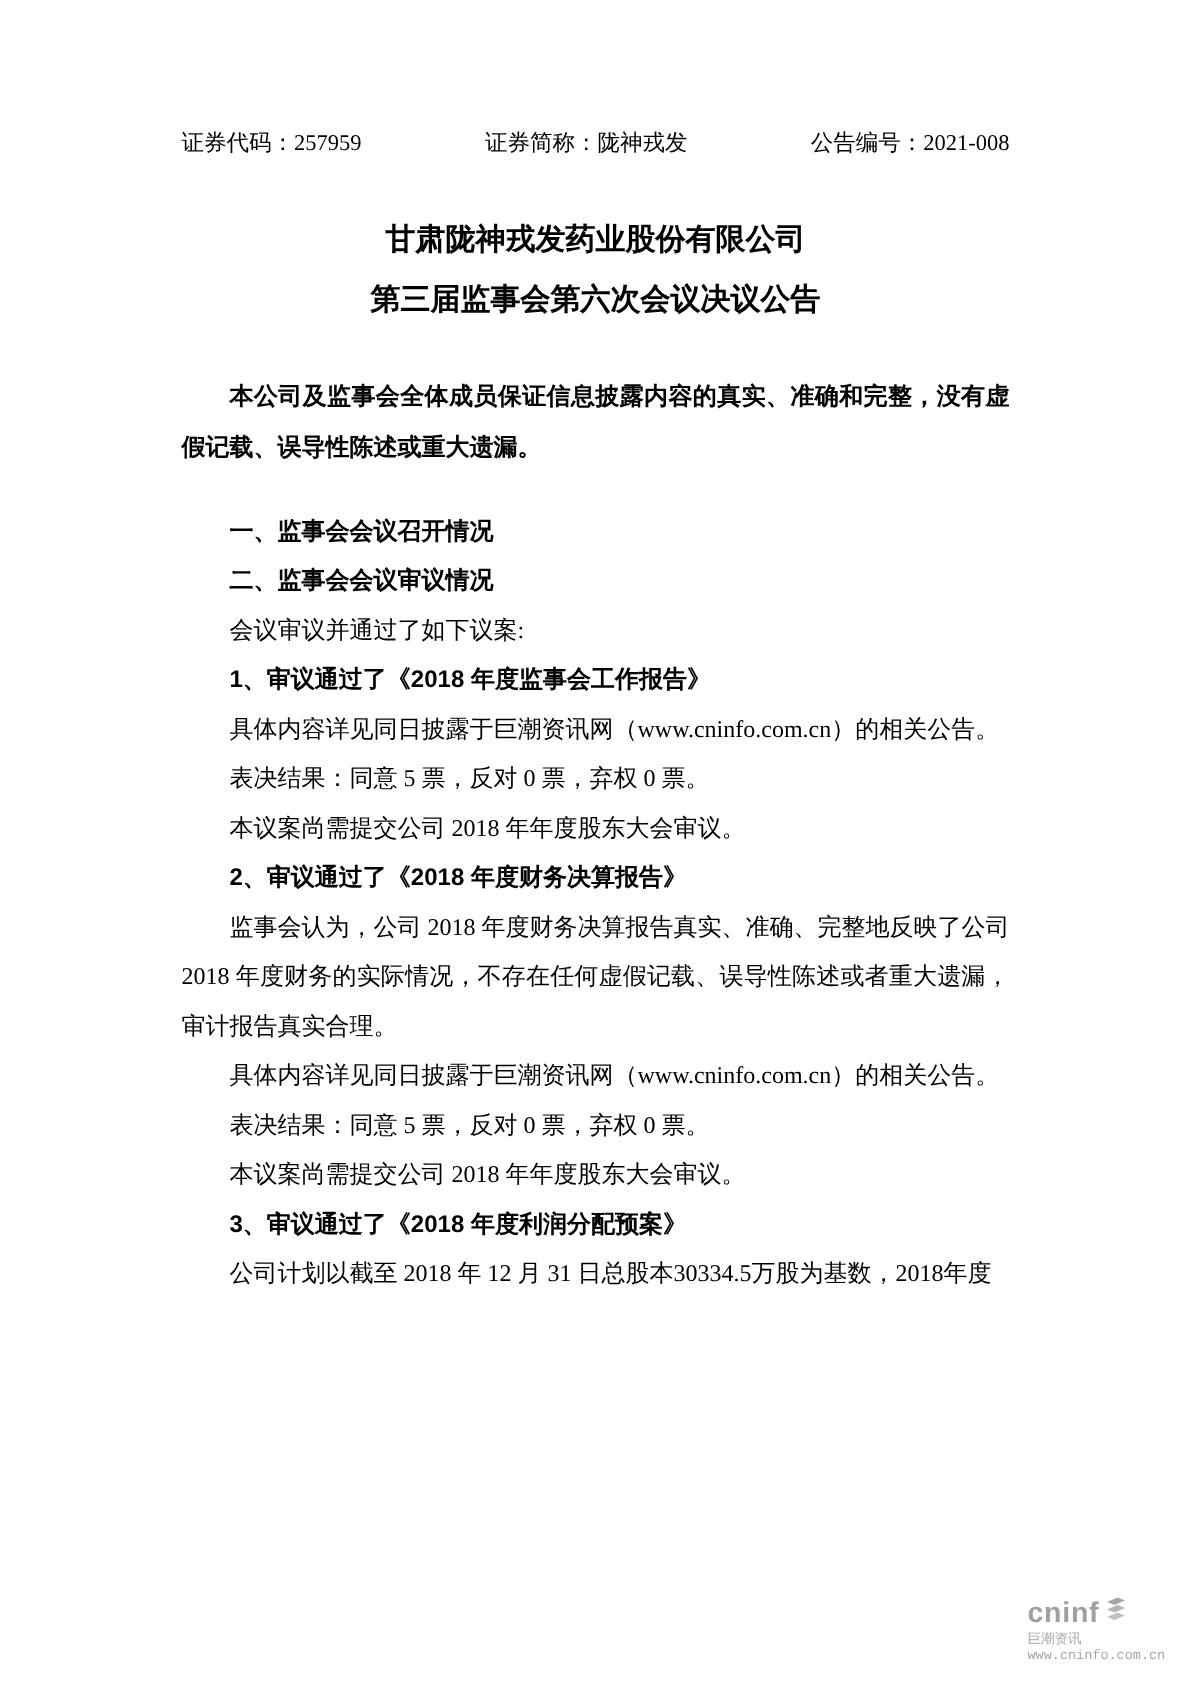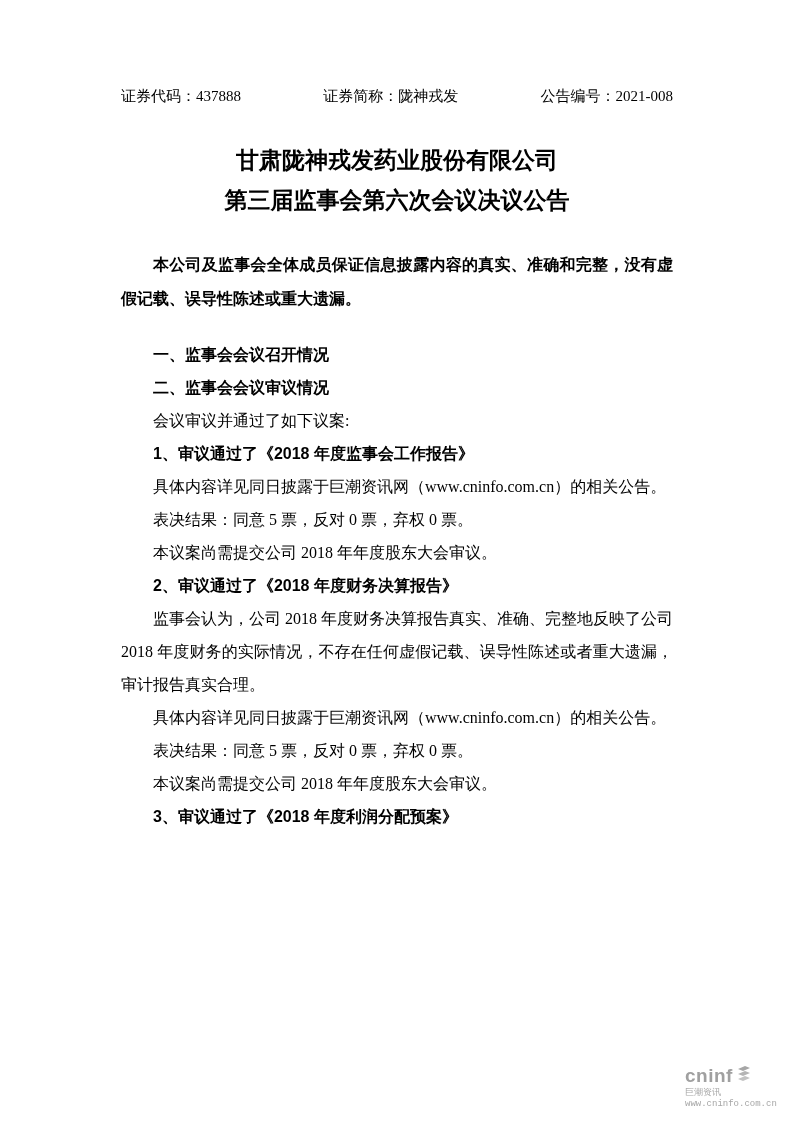--- a/index.html
+++ b/index.html
@@ -22,21 +22,21 @@
     display: flex;
     justify-content: space-between;
     font-size: 15px;
     line-height: 20px;
     white-space: nowrap;
   }
   .doc-title {
     margin-top: 34px;
     text-align: center;
     font-weight: 700;
-    font-size: 23px;
+    font-size: 20px;
     line-height: 40px;
     font-family: "Liberation Sans", "DejaVu Sans", sans-serif;
   }
   .disclaimer {
     margin-top: 28px;
     font-weight: 700;
     font-size: 16px;
     line-height: 34px;
     text-indent: 2em;
     text-align: justify;
@@ -88,21 +88,21 @@
     font-family: Liberation Mono, monospace;
     color: #a6a6a6;
   }
 </style>
 </head>
 <body>
 
 <div class="page">
 
   <div class="doc-header">
-    <span>证券代码：437888</span>
+    <span>证券代码：257959</span>
     <span>证券简称：陇神戎发</span>
     <span>公告编号：2021-008</span>
   </div>
 
   <div class="doc-title">
     <div>甘肃陇神戎发药业股份有限公司</div>
     <div>第三届监事会第六次会议决议公告</div>
   </div>
 
   <p class="disclaimer">本公司及监事会全体成员保证信息披露内容的真实、准确和完整，没有虚假记载、误导性陈述或重大遗漏。</p>
@@ -114,20 +114,21 @@
     <p class="bold">1、审议通过了《2018 年度监事会工作报告》</p>
     <p>具体内容详见同日披露于巨潮资讯网（www.cninfo.com.cn）的相关公告。</p>
     <p>表决结果：同意 5 票，反对 0 票，弃权 0 票。</p>
     <p>本议案尚需提交公司 2018 年年度股东大会审议。</p>
     <p class="bold">2、审议通过了《2018 年度财务决算报告》</p>
     <p>监事会认为，公司 2018 年度财务决算报告真实、准确、完整地反映了公司 2018 年度财务的实际情况，不存在任何虚假记载、误导性陈述或者重大遗漏，审计报告真实合理。</p>
     <p>具体内容详见同日披露于巨潮资讯网（www.cninfo.com.cn）的相关公告。</p>
     <p>表决结果：同意 5 票，反对 0 票，弃权 0 票。</p>
     <p>本议案尚需提交公司 2018 年年度股东大会审议。</p>
     <p class="bold">3、审议通过了《2018 年度利润分配预案》</p>
+    <p>公司计划以截至 2018 年 12 月 31 日总股本30334.5万股为基数，2018年度</p>
   </div>
 
   <div class="footer-logo">
     <div class="logo-row">
       <span class="logo-text">cninf</span>
       <span class="logo-mark">
         <svg width="16" height="18" viewBox="0 0 16 18">
           <polygon points="2,4 9,1 14,3 7,6" fill="#a6a6a6"></polygon>
           <polygon points="2,9 9,6 14,8 7,11" fill="#b4b4b4"></polygon>
           <polygon points="2,14 9,11 14,13 7,16" fill="#c2c2c2"></polygon>

